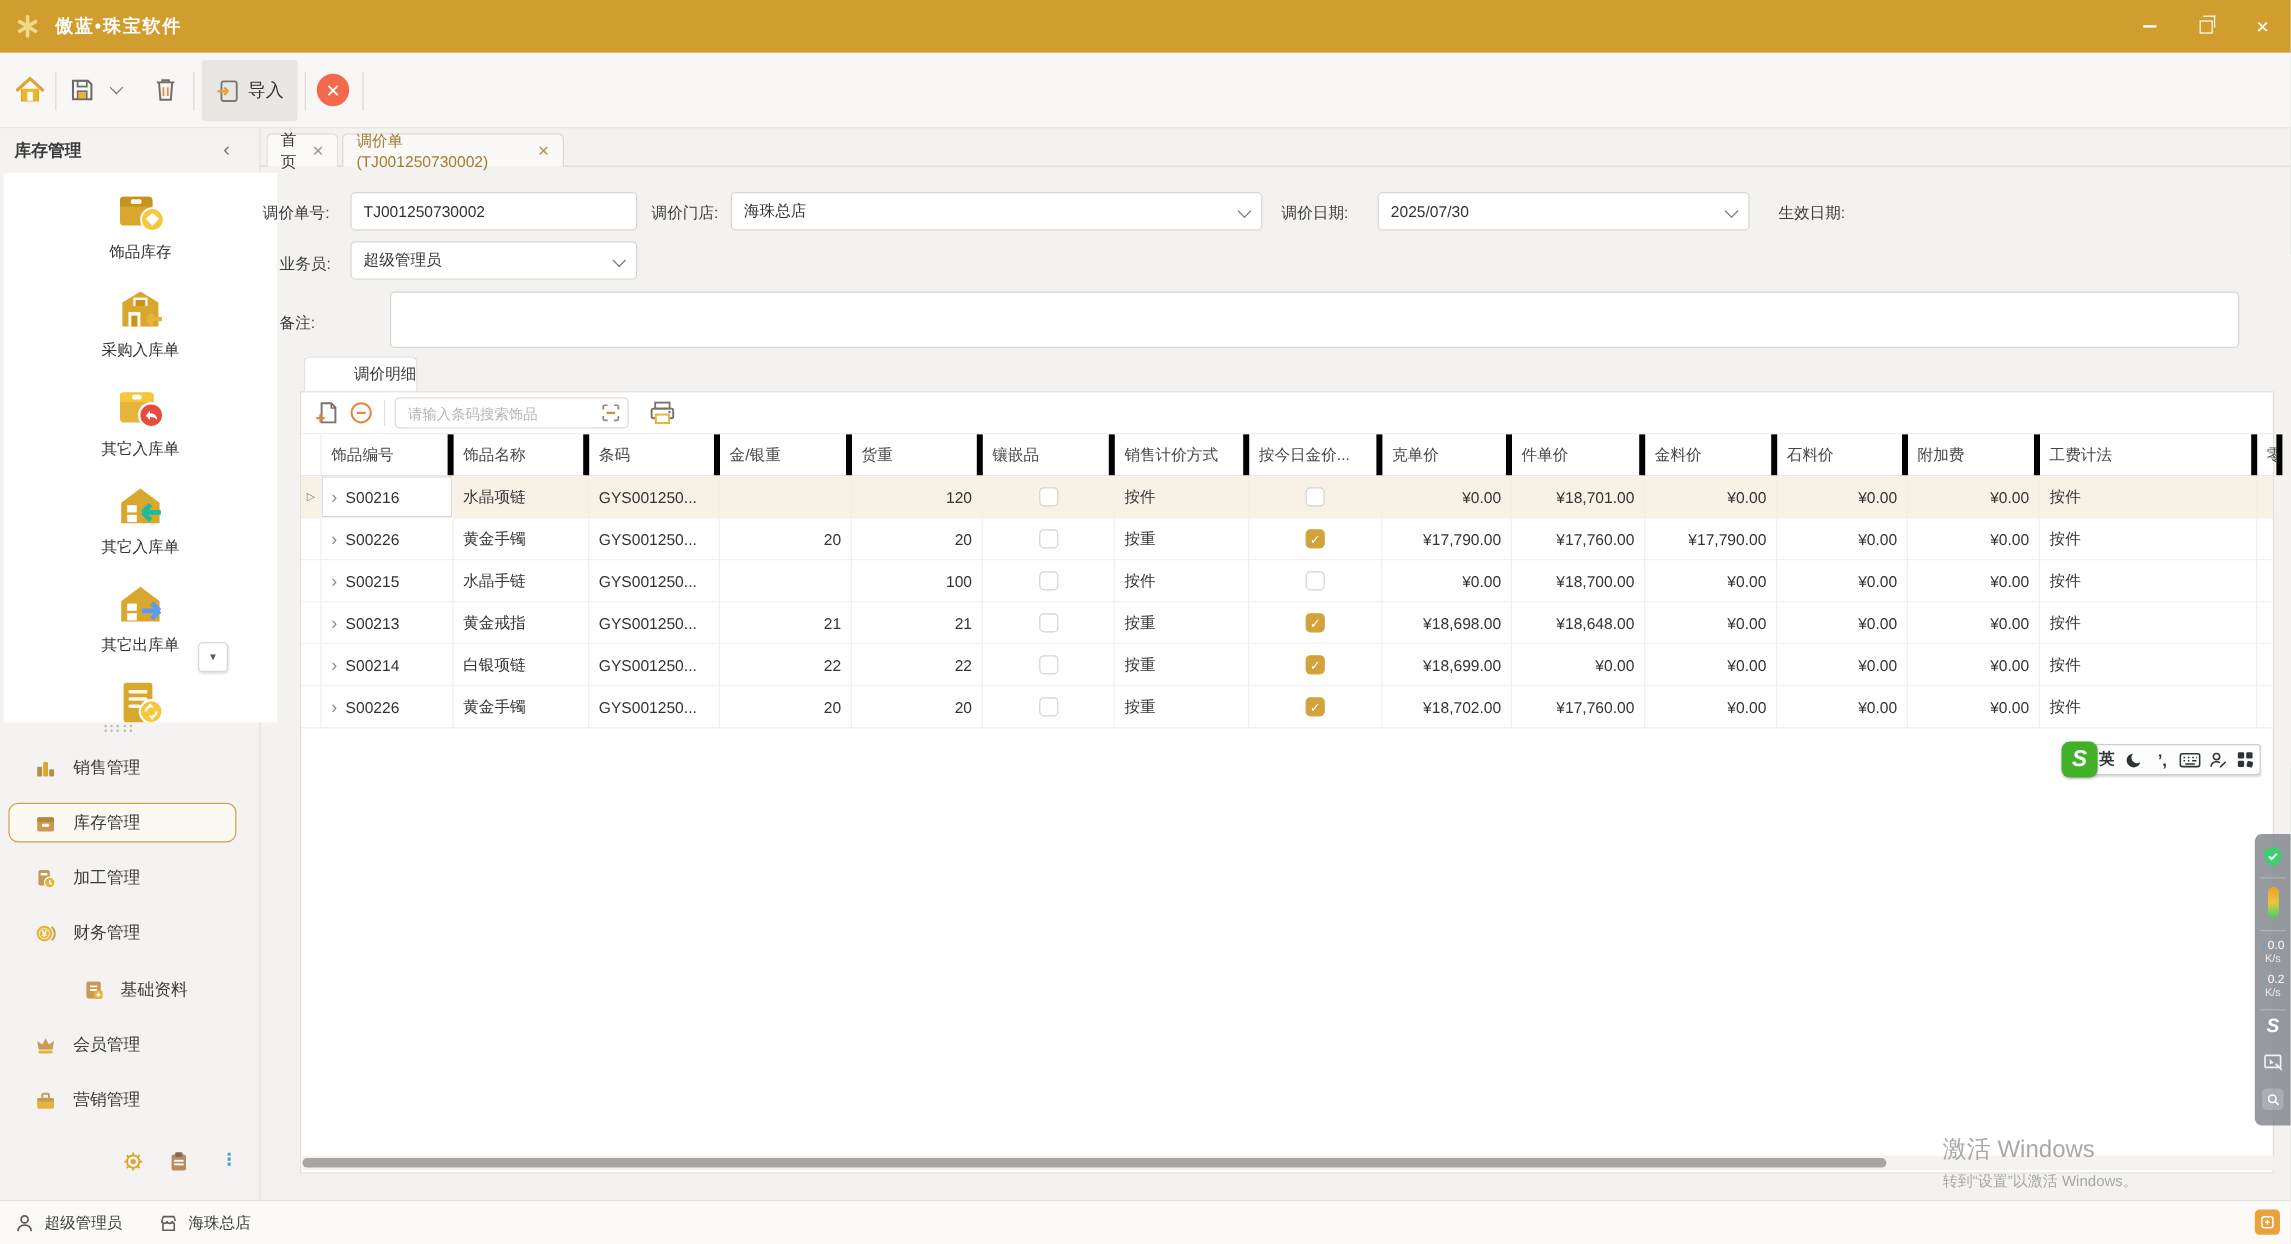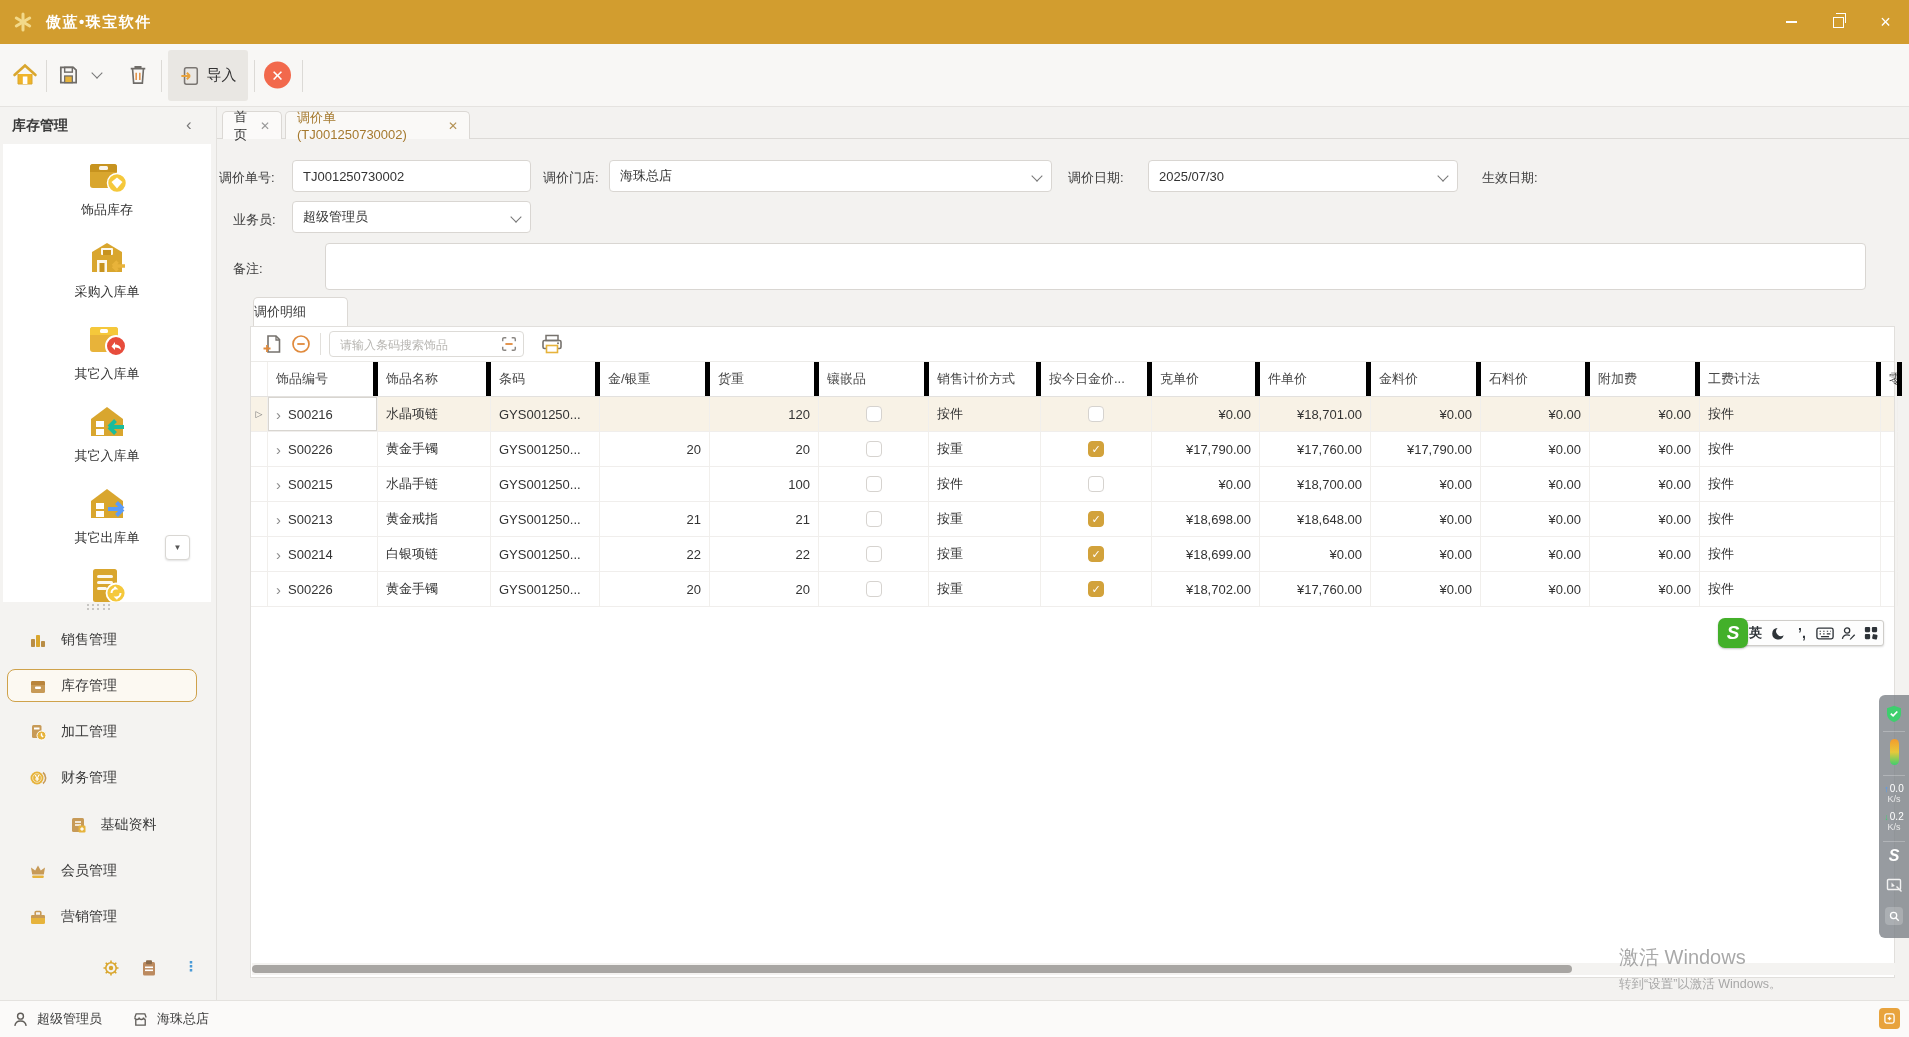--- a/index.html
+++ b/index.html
@@ -29,21 +29,21 @@
   .tabbar{position:absolute;left:217px;top:107px;right:0;height:32px;border-bottom:1px solid #dcdad7;box-sizing:border-box;}
   .tab{position:absolute;top:4px;height:28px;background:#fbfaf9;border:1px solid #dbd8d4;border-bottom:none;border-radius:5px 5px 0 0;display:flex;align-items:center;padding:0 11px;font-size:13px;box-sizing:border-box;color:#333;}
   .tab .tab-x{margin-left:9px;color:#999;font-size:12px;}
   .tab.active{color:#A5792E;background:#faf9f7;}
   .tab.active .tab-x{color:#b39154;}
 
   
   .sidebar{position:absolute;left:0;top:107px;width:217px;bottom:37px;background:#f4f3f1;border-right:1px solid #e3e1de;box-sizing:border-box;}
   .side-header{position:absolute;left:12px;top:10px;font-size:14px;font-weight:bold;color:#3a3a3a;}
   .collapse{position:absolute;left:186px;top:8px;font-size:17px;color:#777;}
-  .icon-panel{position:absolute;left:3px;top:37px;width:208px;height:458px;background:#fff;overflow:hidden;}
+  .icon-panel{position:absolute;left:3px;top:37px;width:228px;height:458px;background:#fff;overflow:hidden;}
   .shortcut{position:absolute;left:0;width:100%;display:flex;flex-direction:column;align-items:center;}
   .shortcut .sc-icon{width:44px;height:44px;}
   .shortcut .sc-label{margin-top:3px;font-size:13px;color:#333;}
   .more-btn{position:absolute;left:165px;top:428px;width:23px;height:23px;background:#fff;border:1px solid #d9d7d3;border-radius:4px;box-shadow:0 1px 2px rgba(0,0,0,.12);display:flex;align-items:center;justify-content:center;font-size:8px;color:#555;}
   .drag-dots{position:absolute;left:87px;top:497px;width:26px;height:7px;display:grid;grid-template-columns:repeat(5,1fr);grid-template-rows:repeat(2,1fr);}
   .drag-dots i{width:2px;height:2px;background:#b9b7b3;border-radius:50%;}
   .side-menu-item{position:absolute;left:7px;width:190px;height:33px;display:flex;align-items:center;box-sizing:border-box;border:1.5px solid transparent;border-radius:8px;}
   .side-menu-item.active{border-color:#CFA24B;background:#fcf9f2;}
   .side-menu-item .mi-icon{margin-left:21px;width:18px;height:18px;flex:none;}
   .side-menu-item .mi-label{margin-left:14px;font-size:14px;color:#3a3a3a;}
@@ -55,21 +55,21 @@
   .sb-right-icon{position:absolute;right:9px;top:7px;width:21px;height:21px;border-radius:4px;background:#E8A33D;display:flex;align-items:center;justify-content:center;}
 
   
   .flabel{position:absolute;font-size:13px;color:#3c3c3c;}
   .finput{position:absolute;height:32px;background:#fff;border:1px solid #d9d6d2;border-radius:4px;box-sizing:border-box;font-size:13px;color:#333;padding:0 10px;font-family:inherit;}
   .fselect{position:absolute;height:32px;background:#fff;border:1px solid #d9d6d2;border-radius:4px;box-sizing:border-box;display:flex;align-items:center;padding:0 26px 0 10px;font-size:13px;color:#333;}
   .fselect .chev{position:absolute;right:10px;top:11px;width:7px;height:7px;border-right:1.4px solid #777;border-bottom:1.4px solid #777;transform:rotate(45deg);}
   .remark{position:absolute;left:325px;top:243px;width:1541px;height:47px;background:#fff;border:1px solid #d9d6d2;border-radius:4px;box-sizing:border-box;resize:none;font-family:inherit;font-size:13px;padding:6px 10px;}
 
   
-  .detail-tab{position:absolute;left:253px;top:297px;width:95px;height:29px;background:#fff;border:1px solid #dcd9d5;border-bottom:none;border-radius:5px 5px 0 0;display:flex;align-items:center;justify-content:flex-start;font-size:13px;color:#3a3a3a;box-sizing:border-box;}
+  .detail-tab{position:absolute;left:253px;top:297px;width:95px;height:29px;background:#fff;border:1px solid #dcd9d5;border-bottom:none;border-radius:5px 5px 0 0;display:flex;align-items:center;justify-content:flex-end;font-size:13px;color:#3a3a3a;box-sizing:border-box;}
   .tablebox{position:absolute;left:250px;top:326px;width:1645px;height:652px;background:#fff;border:1px solid #e1dfdc;box-sizing:border-box;}
   .gtoolbar{position:absolute;left:0;top:0;width:100%;height:35px;border-bottom:1px solid #ecebe8;box-sizing:border-box;}
   .gt-icon{position:absolute;top:7px;width:20px;height:20px;}
   .gt-sep{position:absolute;left:69px;top:6px;width:1px;height:22px;background:#e2e0dc;}
   .search-box{position:absolute;left:78px;top:4px;width:195px;height:26px;border:1px solid #dddbd7;border-radius:4px;background:#fff;box-sizing:border-box;}
   .search-box input{position:absolute;left:8px;top:2px;width:150px;height:20px;border:none;outline:none;font-size:12px;font-family:inherit;color:#333;}
   .search-box input::placeholder{color:#b8b6b2;}
   .scan-icon{position:absolute;right:5px;top:3px;width:18px;height:18px;}
   .ghead{position:absolute;left:0;top:35px;width:100%;height:35px;display:flex;border-bottom:1px solid #e3e1de;box-sizing:border-box;font-size:13px;color:#474747;background:#fff;}
   .gbody{position:absolute;left:0;top:70px;width:100%;}

